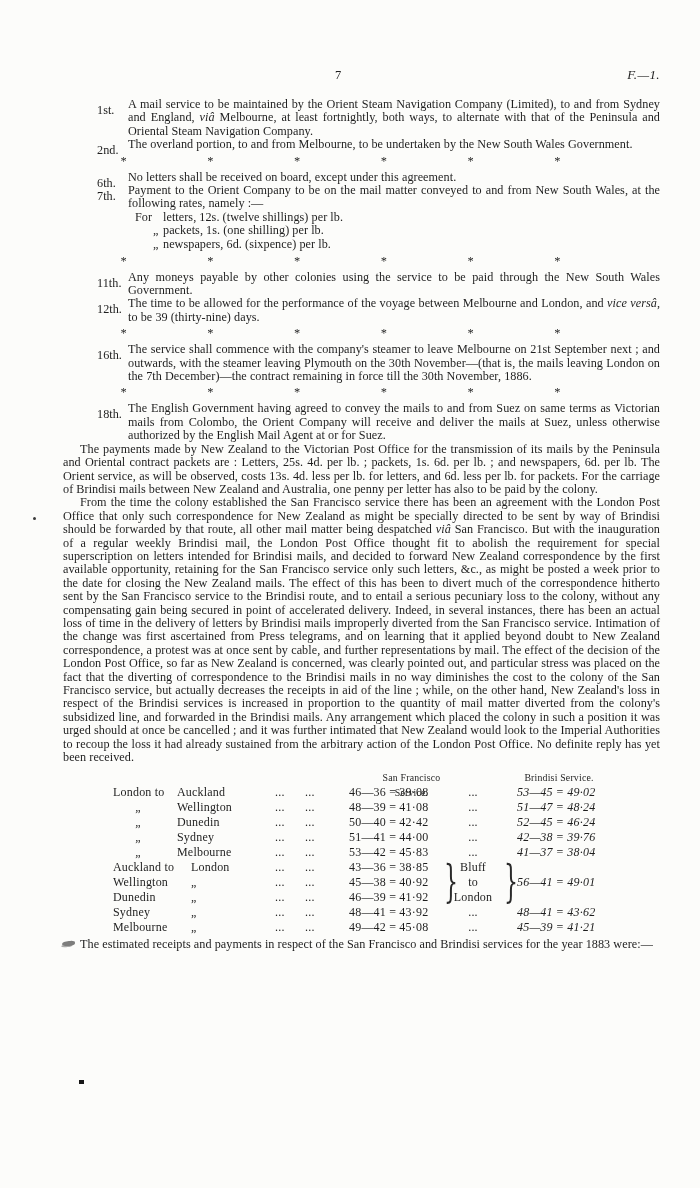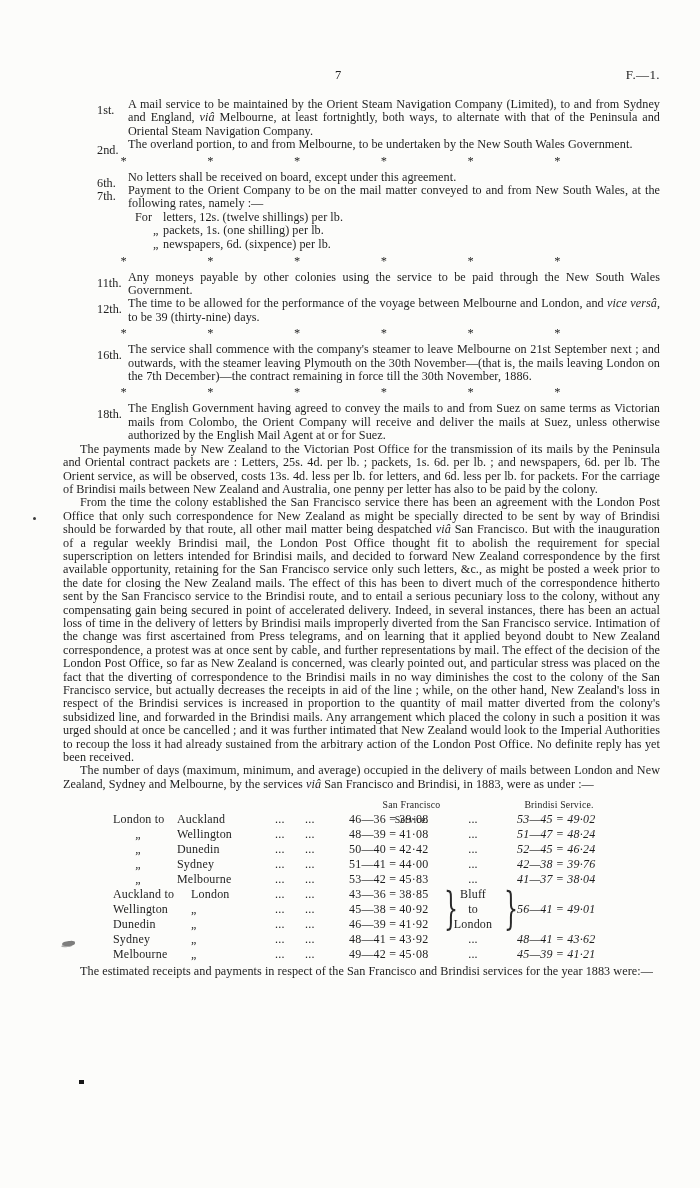--- a/index.html
+++ b/index.html
@@ -13,21 +13,21 @@
     font-family: "Liberation Serif", "DejaVu Serif", serif;
     overflow: hidden;
   }
   .page-header { position: relative; height: 84px; }
   .page-number {
     position: absolute; top: 68px; left: 0; width: 676px;
     text-align: center; font-size: 12.5px;
   }
   .doc-ref {
     position: absolute; top: 67px; right: 40px;
-    font-size: 13px; letter-spacing: .4px;
+    font-size: 13px; letter-spacing: .4px; font-style: italic;
   }
   .content {
     width: 597px; margin-left: 63px; margin-top: 14px;
     font-size: 12.2px; line-height: 13.4px;
     text-align: justify; letter-spacing: .05px;
   }
   .clause { position: relative; margin-left: 65px; }
   .clause-label { position: absolute; left: -31px; top: 6px; white-space: nowrap; }
   .rates { margin-left: 72px; line-height: 13.6px; }
   .rate-row { white-space: nowrap; }
@@ -163,21 +163,20 @@
         <i>*</i>
         <i>*</i>
     </div>
 
     <div class="clause">
       <span class="clause-label">18th.</span><span class="clause-text">The English Government having agreed to convey the mails to and from Suez on same terms as Victorian mails from Colombo, the Orient Company will receive and deliver the mails at Suez, unless otherwise authorized by the English Mail Agent at or for Suez.</span>
     </div>
 
     <div class="para">The payments made by New Zealand to the Victorian Post Office for the transmission of its mails by the Peninsula and Oriental contract packets are : Letters, 25s. 4d. per lb. ; packets, 1s. 6d. per lb. ; and newspapers, 6d. per lb.  The Orient service, as will be observed, costs 13s. 4d. less per lb. for letters, and 6d. less per lb. for packets.  For the carriage of Brindisi mails between New Zealand and Australia, one penny per letter has also to be paid by the colony.</div>
     <div class="para">From the time the colony established the San Francisco service there has been an agreement with the London Post Office that only such correspondence for New Zealand as might be specially directed to be sent by way of Brindisi should be forwarded by that route, all other mail matter being despatched <i>viâ</i> San Francisco.  But with the inauguration of a regular weekly Brindisi mail, the London Post Office thought fit to abolish the requirement for special superscription on letters intended for Brindisi mails, and decided to forward New Zealand correspondence by the first available opportunity, retaining for the San Francisco service only such letters, &amp;c., as might be posted a week prior to the date for closing the New Zealand mails.  The effect of this has been to divert much of the correspondence hitherto sent by the San Francisco service to the Brindisi route, and to entail a serious pecuniary loss to the colony, without any compensating gain being secured in point of accelerated delivery.  Indeed, in several instances, there has been an actual loss of time in the delivery of letters by Brindisi mails improperly diverted from the San Francisco service.  Intimation of the change was first ascertained from Press telegrams, and on learning that it applied beyond doubt to New Zealand correspondence, a protest was at once sent by cable, and further representations by mail.  The effect of the decision of the London Post Office, so far as New Zealand is concerned, was clearly pointed out, and particular stress was placed on the fact that the diverting of correspondence to the Brindisi mails in no way diminishes the cost to the colony of the San Francisco service, but actually decreases the receipts in aid of the line ; while, on the other hand, New Zealand's loss in respect of the Brindisi services is increased in proportion to the quantity of mail matter diverted from the colony's subsidized line, and forwarded in the Brindisi mails.  Any arrangement which placed the colony in such a position it was urged should at once be cancelled ; and it was further intimated that New Zealand would look to the Imperial Authorities to recoup the loss it had already sustained from the arbitrary action of the London Post Office.  No definite reply has yet been received.</div>
-    <div class="para">The number of days (maximum, minimum, and average) occupied in the delivery of mails between London and New Zealand, Sydney and Melbourne, by the services <i>viâ</i> San Francisco and Brindisi, in 1883, were as under :—</div>
 
     <div class="mail-table">
       <div class="trow thead">
         <span class="h-sf">San Francisco Service.</span>
         <span class="h-br">Brindisi Service.</span>
       </div>
 
       <div class="trow">
         <span class="c1">London to</span>
           <span class="c2">Auckland</span>

